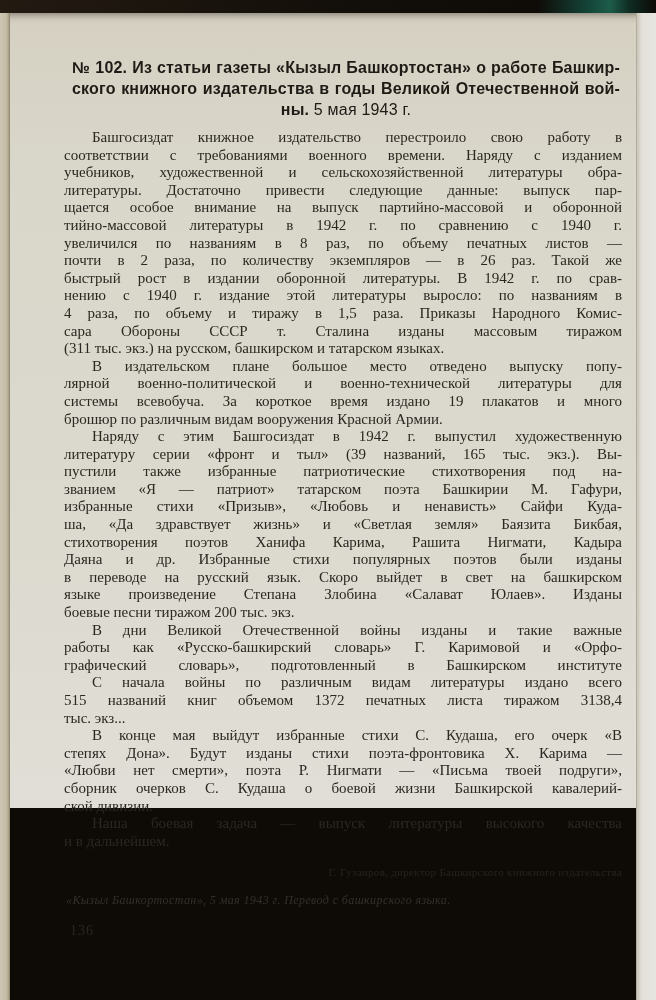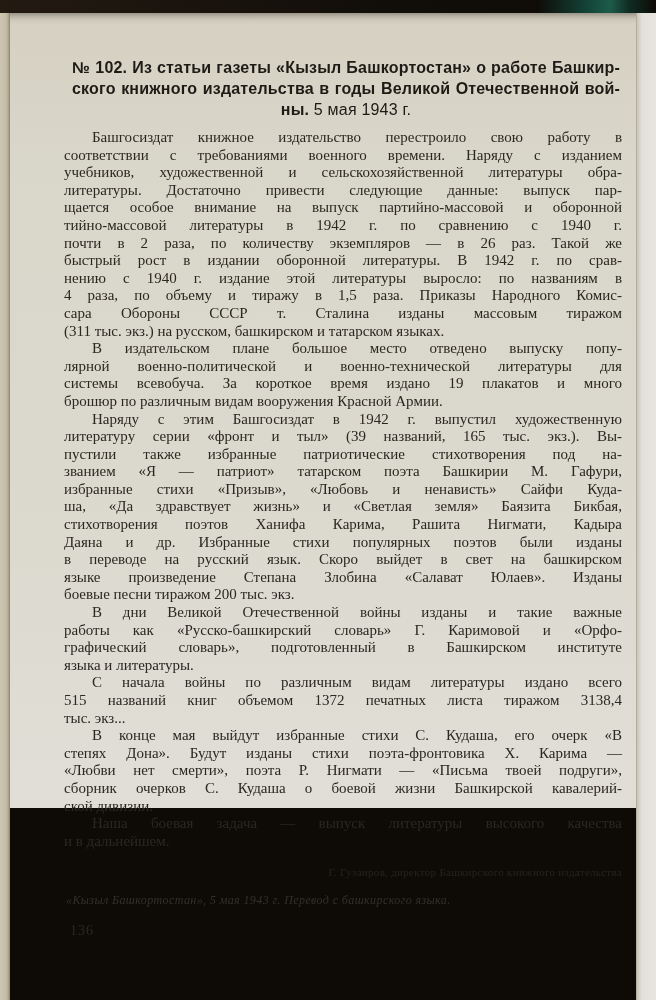--- a/index.html
+++ b/index.html
@@ -85,20 +85,21 @@
     </div>
 
     <div class="body-text" id="paragraphs">
         <div class="para">
           <div class="line first">Башгосиздат книжное издательство перестроило свою работу в</div>
           <div class="line">соответствии с требованиями военного времени. Наряду с изданием</div>
           <div class="line">учебников, художественной и сельскохозяйственной литературы обра-</div>
           <div class="line">литературы. Достаточно привести следующие данные: выпуск пар-</div>
           <div class="line">щается особое внимание на выпуск партийно-массовой и оборонной</div>
           <div class="line">тийно-массовой литературы в 1942 г. по сравнению с 1940 г.</div>
+          <div class="line">увеличился по названиям в 8 раз, по объему печатных листов —</div>
           <div class="line">почти в 2 раза, по количеству экземпляров — в 26 раз. Такой же</div>
           <div class="line">быстрый рост в издании оборонной литературы. В 1942 г. по срав-</div>
           <div class="line">нению с 1940 г. издание этой литературы выросло: по названиям в</div>
           <div class="line">4 раза, по объему и тиражу в 1,5 раза. Приказы Народного Комис-</div>
           <div class="line">сара Обороны СССР т. Сталина изданы массовым тиражом</div>
           <div class="line last">(311 тыс. экз.) на русском, башкирском и татарском языках.</div>
         </div>
         <div class="para">
           <div class="line first">В издательском плане большое место отведено выпуску попу-</div>
           <div class="line">лярной военно-политической и военно-технической литературы для</div>
@@ -115,21 +116,20 @@
           <div class="line">стихотворения поэтов Ханифа Карима, Рашита Нигмати, Кадыра</div>
           <div class="line">Даяна и др. Избранные стихи популярных поэтов были изданы</div>
           <div class="line">в переводе на русский язык. Скоро выйдет в свет на башкирском</div>
           <div class="line">языке произведение Степана Злобина «Салават Юлаев». Изданы</div>
           <div class="line last">боевые песни тиражом 200 тыс. экз.</div>
         </div>
         <div class="para">
           <div class="line first">В дни Великой Отечественной войны изданы и такие важные</div>
           <div class="line">работы как «Русско-башкирский словарь» Г. Каримовой и «Орфо-</div>
           <div class="line">графический словарь», подготовленный в Башкирском институте</div>
-          <div class="line last">языка и литературы.</div>
         </div>
         <div class="para">
           <div class="line first">С начала войны по различным видам литературы издано всего</div>
           <div class="line">515 названий книг объемом 1372 печатных листа тиражом 3138,4</div>
           <div class="line last">тыс. экз...</div>
         </div>
         <div class="para">
           <div class="line first">В конце мая выйдут избранные стихи С. Кудаша, его очерк «В</div>
           <div class="line">степях Дона». Будут изданы стихи поэта-фронтовика Х. Карима —</div>
           <div class="line">«Любви нет смерти», поэта Р. Нигмати — «Письма твоей подруги»,</div>

